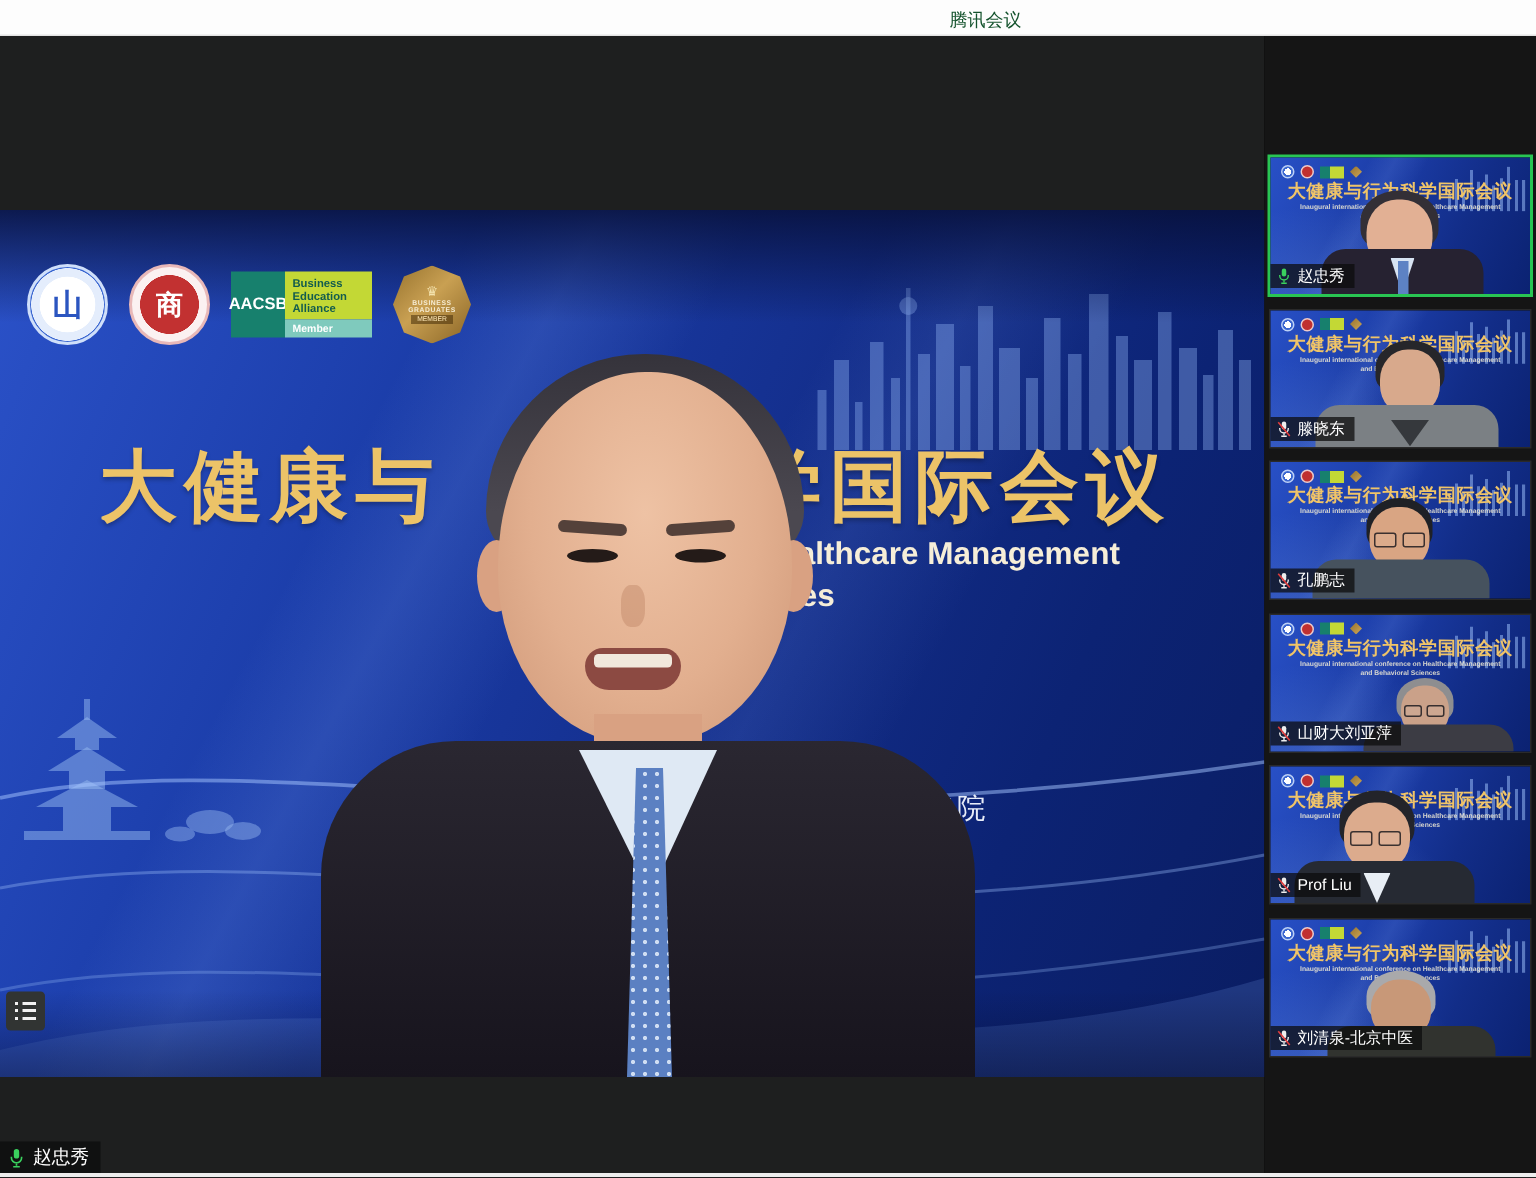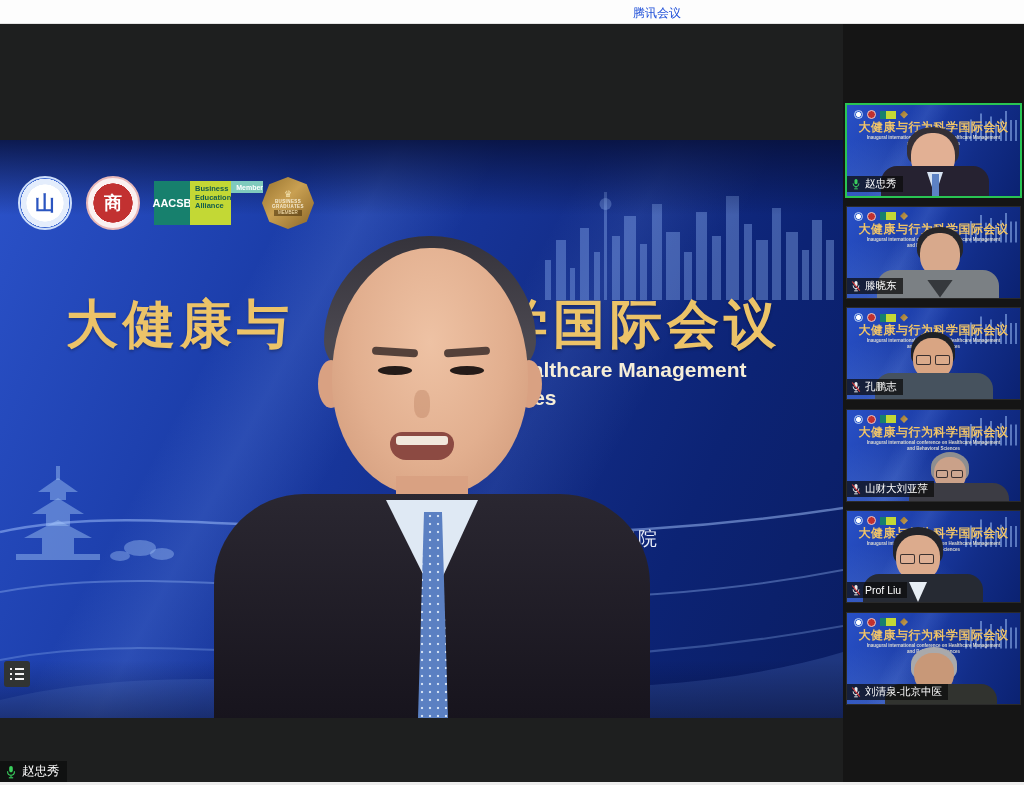--- a/index.html
+++ b/index.html
@@ -9,21 +9,21 @@
     background:#000; font-family:"Liberation Sans","DejaVu Sans",sans-serif;
     -webkit-font-smoothing:antialiased;
   }
 
   
   .titlebar {
     position:absolute; left:0; top:0; width:1024px; height:24px;
     background:#fdfdfd; border-bottom:1px solid #e4e4e4;
   }
   .titlebar .title {
-    position:absolute; left:633px; top:5px; font-size:12px; color:#1d4ed8;
+    position:absolute; left:633px; top:5px; font-size:12px; color:#14532d;
   }
   .win-bottom {
     position:absolute; left:0; top:782px; width:1024px; height:3px; background:#ededed;
   }
 
   
   .main {
     position:absolute; left:0; top:24px; width:843px; height:758px;
     background:#1e1f1f; overflow:hidden;
   }
@@ -45,21 +45,21 @@
   }
   .deco { position:absolute; left:0; top:0; z-index:1; }
 
   
   .logos { position:absolute; left:18px; top:36px; display:flex; align-items:center; gap:14px; z-index:3; }
   .seal { width:54px; height:54px; border-radius:50%; display:flex; align-items:center; justify-content:center; font-weight:bold; }
   .seal-blue { background:radial-gradient(circle,#ffffff 0 52%,#e4edfc 53% 68%,#3a66d0 69%); border:2px solid #cfdffa; color:#2b55c0; font-size:20px; }
   .seal-red  { background:radial-gradient(circle,#c23131 0 55%,#fbf1f1 56%); border:2px solid #e8b8b8; color:#fff; font-size:18px; }
   .aacsb { display:flex; width:94px; height:44px; font-weight:bold; }
   .aacsb-l { width:36px; background:#17806d; color:#fff; font-size:11px; display:flex; align-items:center; justify-content:center; }
-  .aacsb-r { flex:1; display:flex; flex-direction:row; }
+  .aacsb-r { flex:1; display:flex; flex-direction:column; }
   .aacsb-r-top { flex:1; background:#c3d835; color:#135c4e; font-size:7.5px; line-height:8.5px; padding:4px 0 0 5px; }
   .aacsb-r-bot { height:12px; background:#7fcabd; color:#fff; font-size:7px; display:flex; align-items:center; padding-left:5px; }
   .bga { width:52px; height:52px; clip-path:polygon(50% 0,86% 14%,100% 50%,86% 86%,50% 100%,14% 86%,0 50%,14% 14%);
          background:linear-gradient(135deg,#96722e,#c9a052 45%,#8a6526);
          display:flex; flex-direction:column; align-items:center; justify-content:center; text-align:center; }
   .bga .crown { font-size:9px; color:#f4e3ae; line-height:9px; }
   .bga-t { font-size:4.5px; color:#f6ecd2; letter-spacing:.4px; line-height:5px; font-weight:bold; }
   .bga-m { font-size:4.5px; color:#ffe9b8; background:rgba(70,45,10,.55); padding:0 4px; line-height:6px; margin-top:1px; }
 
   

